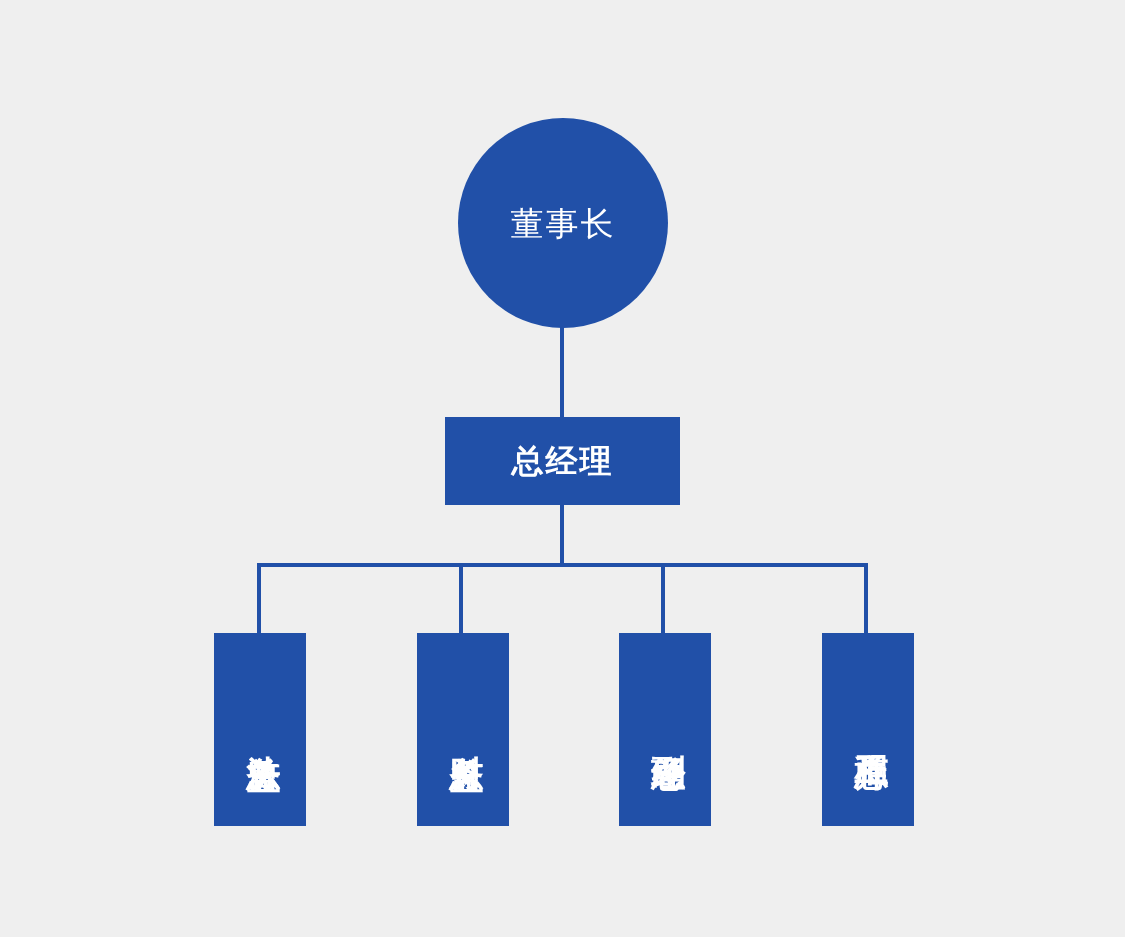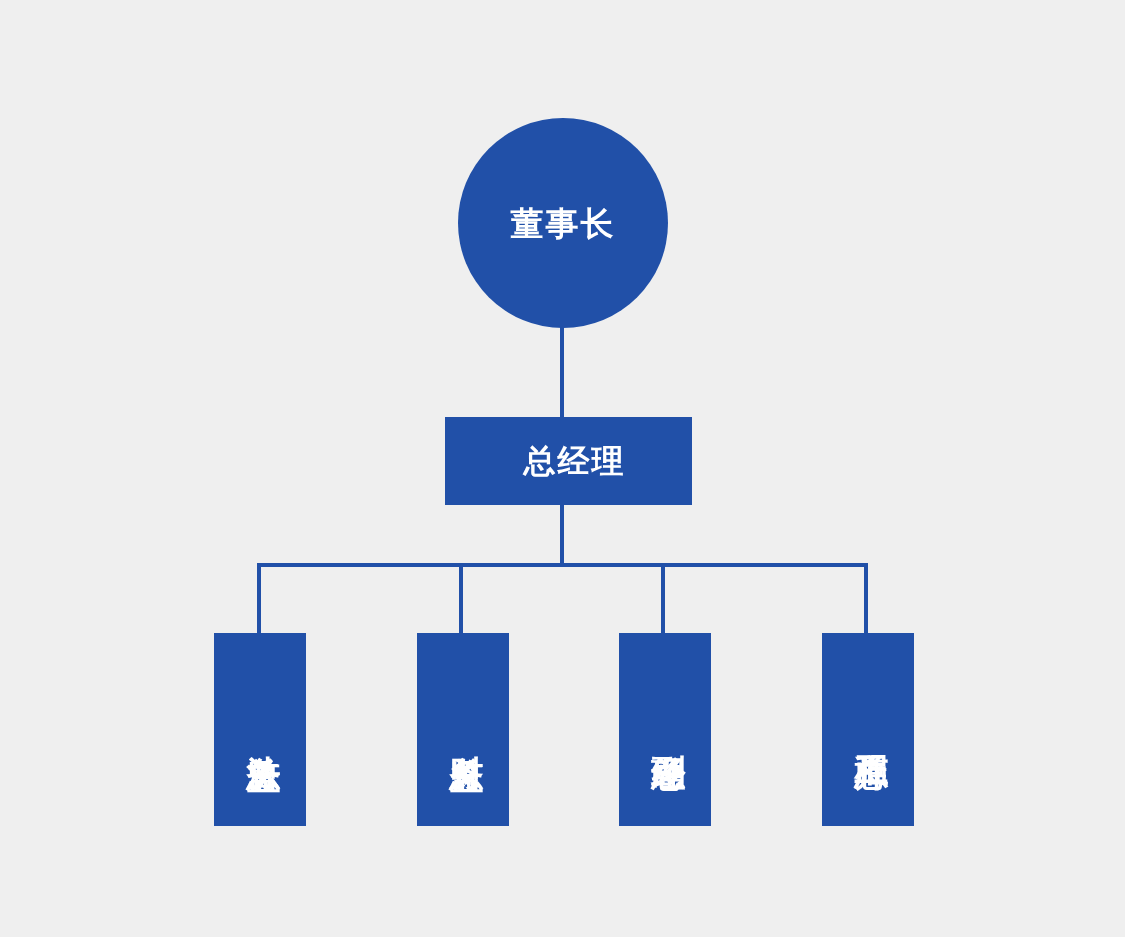--- a/index.html
+++ b/index.html
@@ -63,38 +63,37 @@
     height: 210px;
     border-radius: 50%;
     background: #2150a8;
     display: flex;
     align-items: center;
     justify-content: center;
   }
   .node-circle .node-label {
     color: #ffffff;
     font-size: 33px;
-    font-weight: bold;
+    font-weight: normal;
     letter-spacing: 2px;
     line-height: 1;
     white-space: nowrap;
   }
 
   
   .node-rect-wide {
     position: absolute;
     left: 445px;
     top: 417px;
     width: 235px;
     height: 88px;
     background: #2150a8;
     display: flex;
     align-items: center;
     justify-content: center;
-    padding-left: 12px;
   }
   .node-rect-wide .node-label {
     color: #ffffff;
     font-size: 32px;
     font-weight: bold;
     letter-spacing: 2px;
     line-height: 1;
     white-space: nowrap;
   }
 

